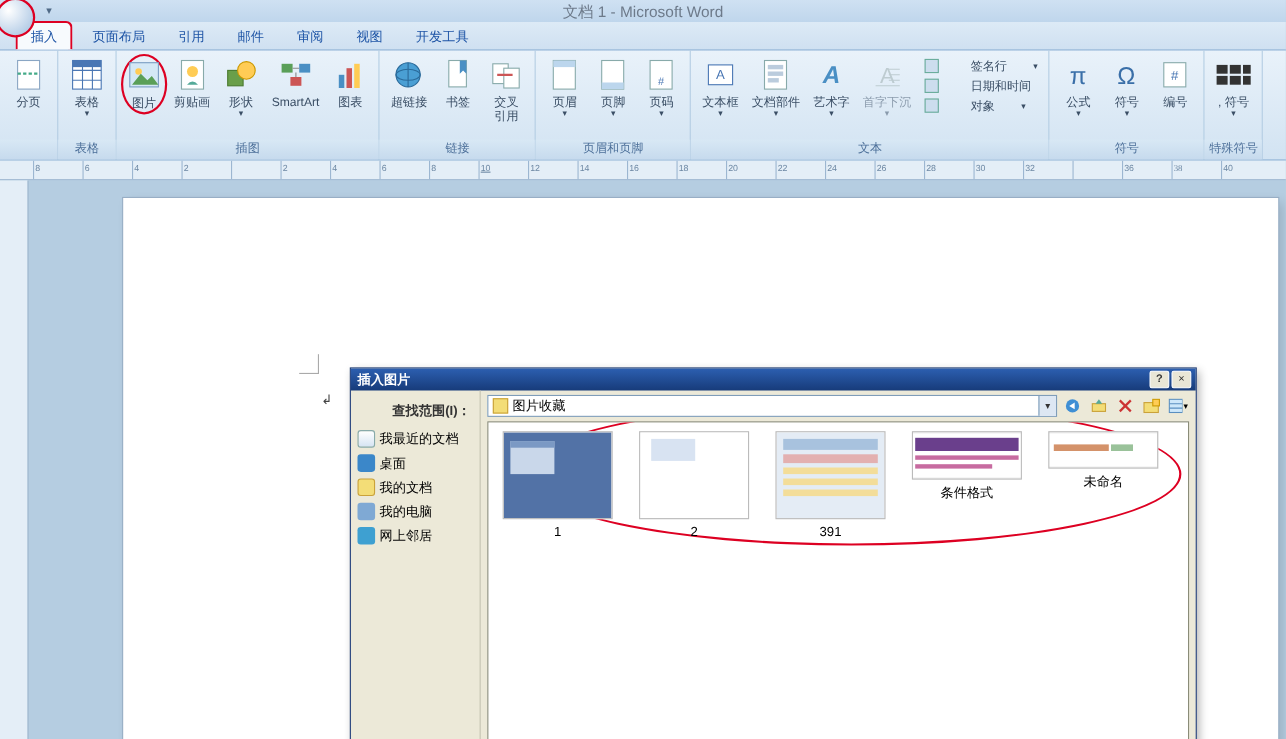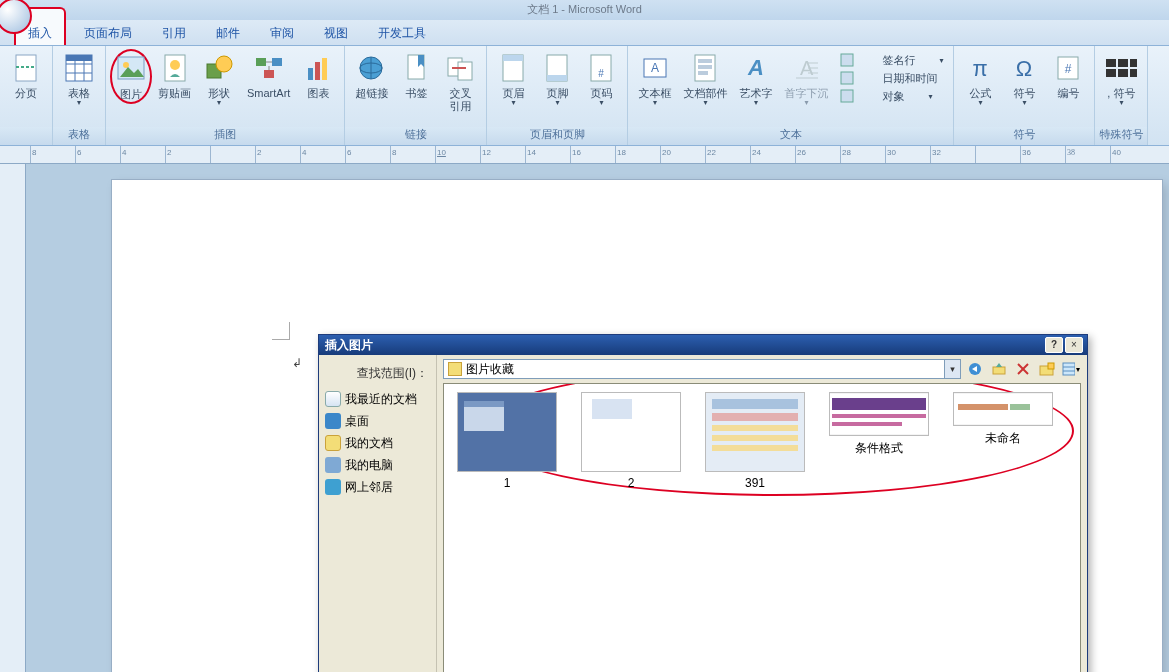--- a/index.html
+++ b/index.html
@@ -3,25 +3,25 @@
   <meta charset="utf-8">
   <style>
     * { margin:0; padding:0; box-sizing:border-box; font-family: "Microsoft YaHei","SimSun",Tahoma,Arial,sans-serif; }
     body { width:1169px; height:672px; background:#B5CDE1; overflow:hidden; }
     
     .titlebar { height:20px; background:linear-gradient(#CFE1F2,#BFD6EC); position:relative; }
     .titlebar .office-btn { position:absolute; left:-4px; top:-2px; width:36px; height:36px; border-radius:50%;
       border:2px solid #d02; background:radial-gradient(circle at 30% 30%,#fff,#9FBEDF); z-index:50; }
     .titlebar .qat { position:absolute; left:38px; top:2px; height:16px; display:flex; align-items:center; }
     .titlebar .qat span { color:#506A87; font-size:10px; margin-left:4px; }
-    .titlebar .title { position:absolute; left:0; right:0; top:2px; text-align:center; color:#6D7A8A; font-size:11px; }
+    .titlebar .title { position:absolute; left:0; right:0; top:2px; text-align:center; color:#6D7A8A; font-size:14px; }
     
     .tabrow { height:26px; background:linear-gradient(#DDEAF6,#CFE0F1); display:flex; align-items:flex-end; padding-left:14px;
       border-bottom:1px solid #8DB2D8; }
-    .tab { padding:16px 12px 3px; color:#1F55A6; font-size:12px; cursor:pointer; margin-right:6px; }
+    .tab { padding:4px 12px 3px; color:#1F55A6; font-size:12px; cursor:pointer; margin-right:6px; }
     .tab.active { background:#F7FAFD; border:1px solid #8DB2D8; border-bottom:none; border-radius:3px 3px 0 0;
       position:relative; }
     .tab.circled { border:2px solid #d02; border-bottom:none; border-radius:6px 6px 0 0; }
     
     .ribbon { height:100px; background:linear-gradient(#E9F2FA,#D2E3F2); display:flex; border-bottom:1px solid #8DB2D8;}
     .group { border-right:1px solid #B4CDE3; display:flex; flex-direction:column; }
     .group .items { flex:1; display:flex; align-items:flex-start; padding:3px 4px 0; }
     .group .label { height:18px; text-align:center; color:#4C6F99; font-size:11px; background:linear-gradient(#D8E8F5,#C6DAED);}
     .btn { display:flex; flex-direction:column; align-items:center; padding:2px 6px 0; font-size:11px; color:#3A4E65;
       cursor:pointer; min-width:38px; }
@@ -50,21 +50,21 @@
     .dialog { position:absolute; left:318px; top:170px; width:770px; height:440px; background:#ECE9D8;
       border:1px solid #1E3C7B; box-shadow:3px 3px 8px rgba(0,0,0,.3); font-size:12px; }
     .dlg-title { height:20px; background:linear-gradient(#2C5FB0,#173B7A); color:#fff; display:flex;
       align-items:center; padding:0 4px; justify-content:space-between; }
     .dlg-title .t { font-weight:bold; font-size:12px; padding-left:2px;}
     .dlg-title .btns { display:flex; }
     .dlg-title .btns div { width:18px; height:16px; background:#E9E6D6; border:1px solid #fff; margin-left:2px;
       font-size:10px; text-align:center; line-height:14px; color:#333; cursor:pointer; border-radius:2px;}
     .dlg-body { display:flex; height:calc(100% - 20px); }
     .dlg-side { width:118px; border-right:1px solid #C5C2B2; padding:6px 4px; display:flex; flex-direction:column;}
-    .look-lbl { text-align:right; padding:4px 4px 6px 0; color:#333; font-size:12px;}
+    .look-lbl { text-align:right; padding:4px 4px 6px 0; color:#333; font-size:12px;font-weight:bold;}
     .side-item { display:flex; align-items:center; height:22px; padding:0 2px; cursor:pointer;}
     .side-item .mic { width:16px; height:16px; margin-right:4px; border-radius:3px;}
     .dlg-main { flex:1; display:flex; flex-direction:column; }
     .dlg-toolbar { height:28px; display:flex; align-items:center; padding:3px 6px; }
     .path-combo { flex:1; height:20px; border:1px solid #7F9DB9; background:#fff; display:flex; align-items:center;
       padding:0 4px; font-size:12px; position:relative; }
     .path-combo .dd { position:absolute; right:0; top:0; width:16px; height:100%; background:#DDE7F3;
       border-left:1px solid #7F9DB9; text-align:center; line-height:18px; font-size:9px; color:#333; cursor:pointer;}
     .tb-ic { width:20px; height:18px; margin-left:4px; border:1px solid transparent; cursor:pointer;
       display:flex; align-items:center; justify-content:center;}

